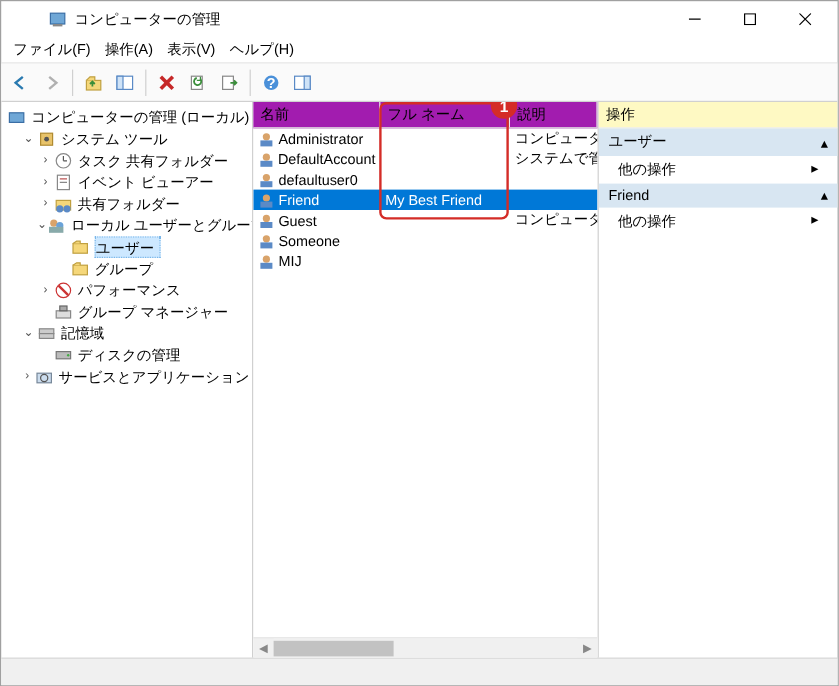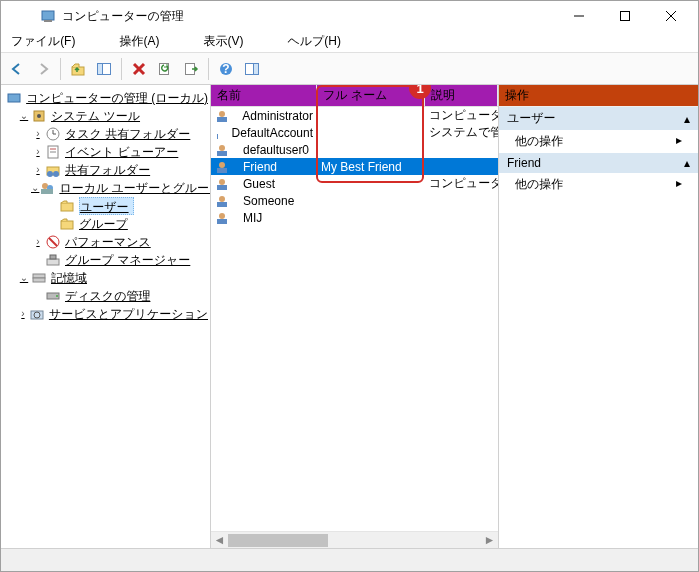--- a/index.html
+++ b/index.html
@@ -3,53 +3,53 @@
   <meta charset="utf-8">
   <style>
     * { box-sizing: border-box; margin: 0; padding: 0; font-family: "Yu Gothic UI", "Meiryo", sans-serif; font-size: 12px; }
     body { width: 699px; height: 572px; background: #fff; border: 1px solid #a0a0a0; overflow: hidden; }
     .titlebar { height: 30px; display: flex; align-items: center; padding: 0 4px 0 8px; margin-left: 31px; }
     .titlebar .ico { width: 16px; height: 16px; margin-right: 6px; }
     .titlebar .title { flex: 1; }
     .winbtns { display: flex; }
     .winbtn { width: 46px; height: 30px; display: flex; align-items: center; justify-content: center; cursor: default; }
     .winbtn svg { pointer-events: none; }
-    .menubar { height: 22px; display: flex; align-items: center; padding: 0 4px; border-bottom: 1px solid #e0e0e0; gap: 32px; }
+    .menubar { height: 22px; display: flex; align-items: center; padding: 0 4px; border-bottom: 1px solid #e0e0e0; }
     .menuitem { padding: 2px 6px; cursor: default; }
     .toolbar { height: 32px; display: flex; align-items: center; padding: 2px 4px; border-bottom: 1px solid #d0d0d0; gap: 2px; background: #fafafa; }
     .sep { width: 1px; height: 22px; background: #d0d0d0; margin: 0 3px; }
     .tbtn { width: 24px; height: 24px; display: flex; align-items: center; justify-content: center; cursor: default; }
     .content { height: calc(100% - 30px - 22px - 32px - 22px); display: flex; border-bottom: 1px solid #d0d0d0; }
     .statusbar { height: 22px; background: #f0f0f0; }
     
-    .treepanel { width: 210px; border-right: 1px solid #d0d0d0; overflow: auto; padding: 4px 2px; text-decoration: underline; }
+    .treepanel { width: 210px; border-right: 1px solid #d0d0d0; overflow: auto; padding: 4px 2px; }
     .tnode { display: flex; align-items: center; height: 18px; line-height: 18px; white-space: nowrap; cursor: default; }
     .twist { width: 14px; text-align: center; color: #555; font-size: 10px; }
     .tic { width: 16px; height: 16px; margin-right: 4px; display: inline-flex; align-items: center; justify-content: center; }
     .ind1 { padding-left: 14px; } .ind2 { padding-left: 28px; } .ind3 { padding-left: 42px; }
     .selected { background: #cde8ff; border: 1px dotted #7ab6e8; border-left: 1px dotted #7ab6e8; height: 18px; padding-right: 4px; }
     
     .listpanel { flex: 1; position: relative; display: flex; flex-direction: column; overflow: hidden; }
     .cols { display: flex; height: 22px; border-bottom: 1px solid #e0e0e0; background: #a21caf; }
     .col { padding: 2px 6px; border-right: 1px solid #e8e8e8; overflow: hidden; white-space: nowrap; }
     .col0 { width: 106px; } .col1 { width: 108px; } .col2 { flex: 1; }
     .rows { flex: 1; overflow: hidden; }
     .row { display: flex; height: 17px; align-items: center; }
     .cell { padding: 0 4px; overflow: hidden; white-space: nowrap; }
-    .c0 { width: 106px; display: flex; align-items: center; gap: 14px; } .c1 { width: 108px; } .c2 { flex: 1; }
+    .c0 { width: 106px; display: flex; align-items: center; gap: 3px; } .c1 { width: 108px; } .c2 { flex: 1; }
     .user-ico { width: 14px; height: 14px; }
     .row.sel { background: #0078d7; color: #fff; }
     .row.sel .c0, .row.sel .c1 { position: relative; }
     .hscroll { height: 17px; display: flex; align-items: center; background: #f0f0f0; border-top: 1px solid #e5e5e5; }
     .hscroll .track { flex: 1; height: 17px; background: #f0f0f0; position: relative; }
     .hscroll .thumb { position: absolute; left: 0; top: 2px; height: 13px; width: 100px; background: #c2c2c2; }
     .hscroll .arrow { width: 17px; height: 17px; display: flex; align-items: center; justify-content: center; color: #888; }
     
     .actionpanel { width: 200px; border-left: 1px solid #d0d0d0; display: flex; flex-direction: column; }
-    .actionpanel .hdr { background: #c2410c; padding: 2px 6px; font-weight: normal; border-bottom: 1px solid #eee; }
+    .actionpanel .hdr { background: #fef9c3; padding: 2px 6px; font-weight: normal; border-bottom: 1px solid #eee; }
     .secthdr { background: #d8e6f2; padding: 3px 8px; display: flex; justify-content: space-between; align-items: center; }
     .sectitem { padding: 3px 16px; cursor: default; display: flex; justify-content: space-between; }
     .arrowr { color: #000; }
     
     .callout { position: absolute; border: 2px solid #d42c27; border-radius: 6px; pointer-events: none; }
     .badge { position: absolute; width: 22px; height: 22px; border-radius: 50%; background: #d42c27; color: #fff; font-weight: bold; display: flex; align-items: center; justify-content: center; font-size: 13px; pointer-events: none; }
   </style>
 </head>
 <body>
 

